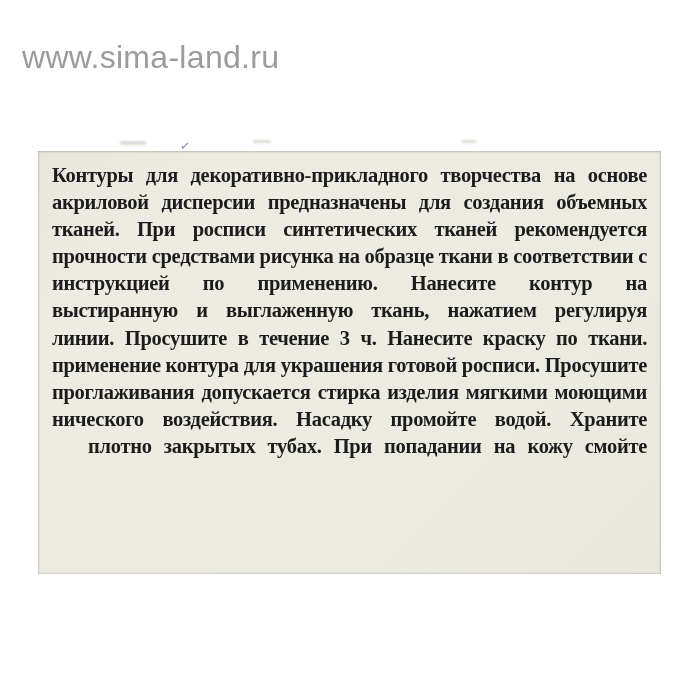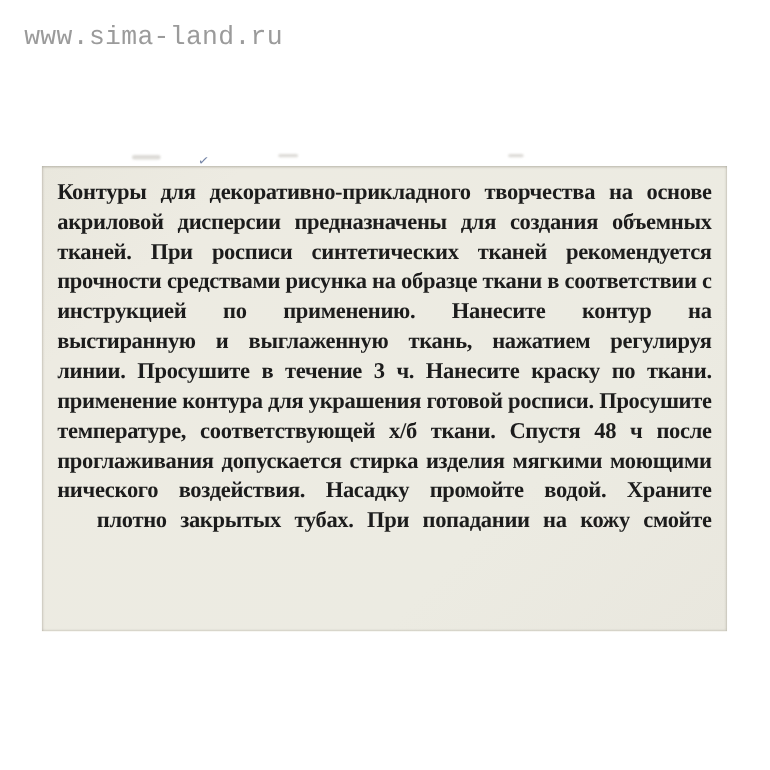--- a/index.html
+++ b/index.html
@@ -13,23 +13,23 @@
   }
   .stage {
     position: relative;
     width: 700px;
     height: 700px;
     background: #ffffff;
   }
   .watermark {
     position: absolute;
     left: 22px;
-    top: 21px;
-    font-family: Liberation Mono, monospace;
-    font-size: 24px;
+    top: 39px;
+    font-family: Liberation Sans, sans-serif;
+    font-size: 32px;
     letter-spacing: 0.3px;
     color: #9b9b9b;
     white-space: nowrap;
   }
   .panel {
     position: absolute;
     left: 38px;
     top: 151px;
     width: 623px;
     height: 423px;
@@ -95,20 +95,19 @@
   <div class="panel">
     <div class="lines-container">
         <div class="line">Контуры для декоративно-прикладного творчества на основе водной</div>
         <div class="line">акриловой дисперсии предназначены для создания объемных рисунков</div>
         <div class="line">тканей. При росписи синтетических тканей рекомендуется убедиться в</div>
         <div class="line">прочности средствами рисунка на образце ткани в соответствии с</div>
         <div class="line">инструкцией по применению. Нанесите контур на предварительно</div>
         <div class="line">выстиранную и выглаженную ткань, нажатием регулируя толщину</div>
         <div class="line">линии. Просушите в течение 3 ч. Нанесите краску по ткани. Возможно</div>
         <div class="line">применение контура для украшения готовой росписи. Просушите</div>
-        <div class="line">температуре, соответствующей х/б ткани. Спустя 48 ч после</div>
         <div class="line">проглаживания допускается стирка изделия мягкими моющими</div>
         <div class="line">нического воздействия. Насадку промойте водой. Храните контуры в</div>
         <div class="line last">плотно закрытых тубах. При попадании на кожу смойте водой.</div>
       </div>
   </div>
 
 </div>
 
 </body></html>

